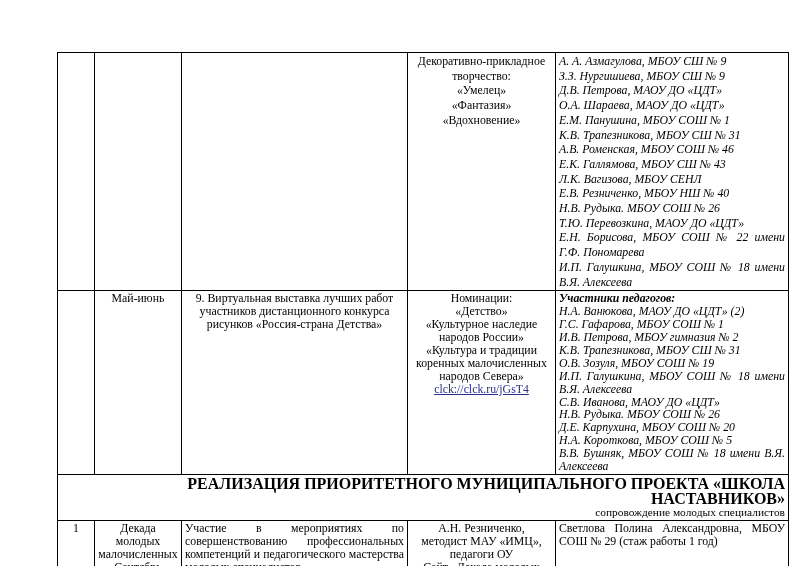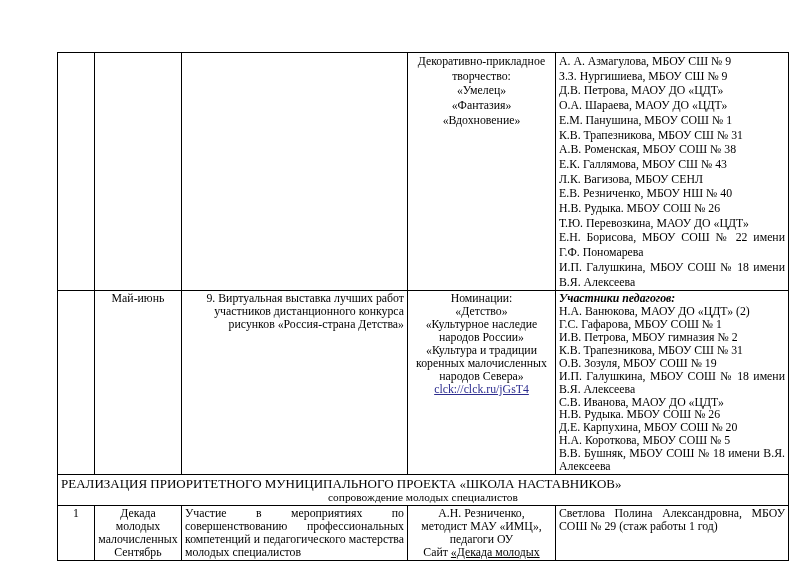--- a/index.html
+++ b/index.html
@@ -44,46 +44,46 @@
   .lh-wide  { line-height: 14.7px; font-size: 12px; }
   .lh-tight { line-height: 12.9px; margin-left: 28px; }
 
   .center { text-align: center; }
   .justify { text-align: justify; }
 
   .nom-cell-r1 { padding-top: 16px; }
 
   .bold { font-weight: bold; font-style: italic; }
 
-  .participant-line { text-align: justify; }
+  .participant-line { text-align: justify; font-style: italic; }
   .center-line { text-align: center; }
 
   .link-blue {
     color: #2d2d8f;
     text-decoration: underline;
     cursor: pointer;
   }
   .link-dark {
     color: #000000;
     text-decoration: underline;
     cursor: pointer;
   }
 
   .section-title {
-    font-weight: normal;
-    font-size: 13px;
+    font-weight: bold;
+    font-size: 16px;
     line-height: 15px;
-    text-align: left;
+    text-align: right;
   }
   .section-subtitle {
     font-size: 11.4px;
     line-height: 13px;
-    text-align: center;
+    text-align: right;
   }
-  .event-text { text-align: right; }
+  .event-text { text-align: center; }
 </style>
 </head>
 <body>
 
 <table class="doc-table">
   <colgroup>
     <col class="c1">
       <col class="c2">
       <col class="c3">
       <col class="c4">
@@ -104,21 +104,21 @@
           </div>
     </td>
     <td class="lh-wide">
       <div>
             <div class="participant-line">А. А. Азмагулова, МБОУ СШ № 9</div>
             <div class="participant-line">З.З. Нургишиева, МБОУ СШ № 9</div>
             <div class="participant-line">Д.В. Петрова, МАОУ ДО «ЦДТ»</div>
             <div class="participant-line">О.А. Шараева, МАОУ ДО «ЦДТ»</div>
             <div class="participant-line">Е.М. Панушина, МБОУ СОШ № 1</div>
             <div class="participant-line">К.В. Трапезникова, МБОУ СШ № 31</div>
-            <div class="participant-line">А.В. Роменская, МБОУ СОШ № 38</div>
+            <div class="participant-line">А.В. Роменская, МБОУ СОШ № 46</div>
             <div class="participant-line">Е.К. Галлямова, МБОУ СШ № 43</div>
             <div class="participant-line">Л.К. Вагизова, МБОУ СЕНЛ</div>
             <div class="participant-line">Е.В. Резниченко, МБОУ НШ № 40</div>
             <div class="participant-line">Н.В. Рудыка. МБОУ СОШ № 26</div>
             <div class="participant-line">Т.Ю. Перевозкина, МАОУ ДО «ЦДТ»</div>
             <div class="participant-line">Е.Н. Борисова, МБОУ СОШ № 22 имени Г.Ф. Пономарева</div>
             <div class="participant-line">И.П. Галушкина, МБОУ СОШ № 18 имени В.Я. Алексеева</div>
           </div>
     </td>
   </tr>

